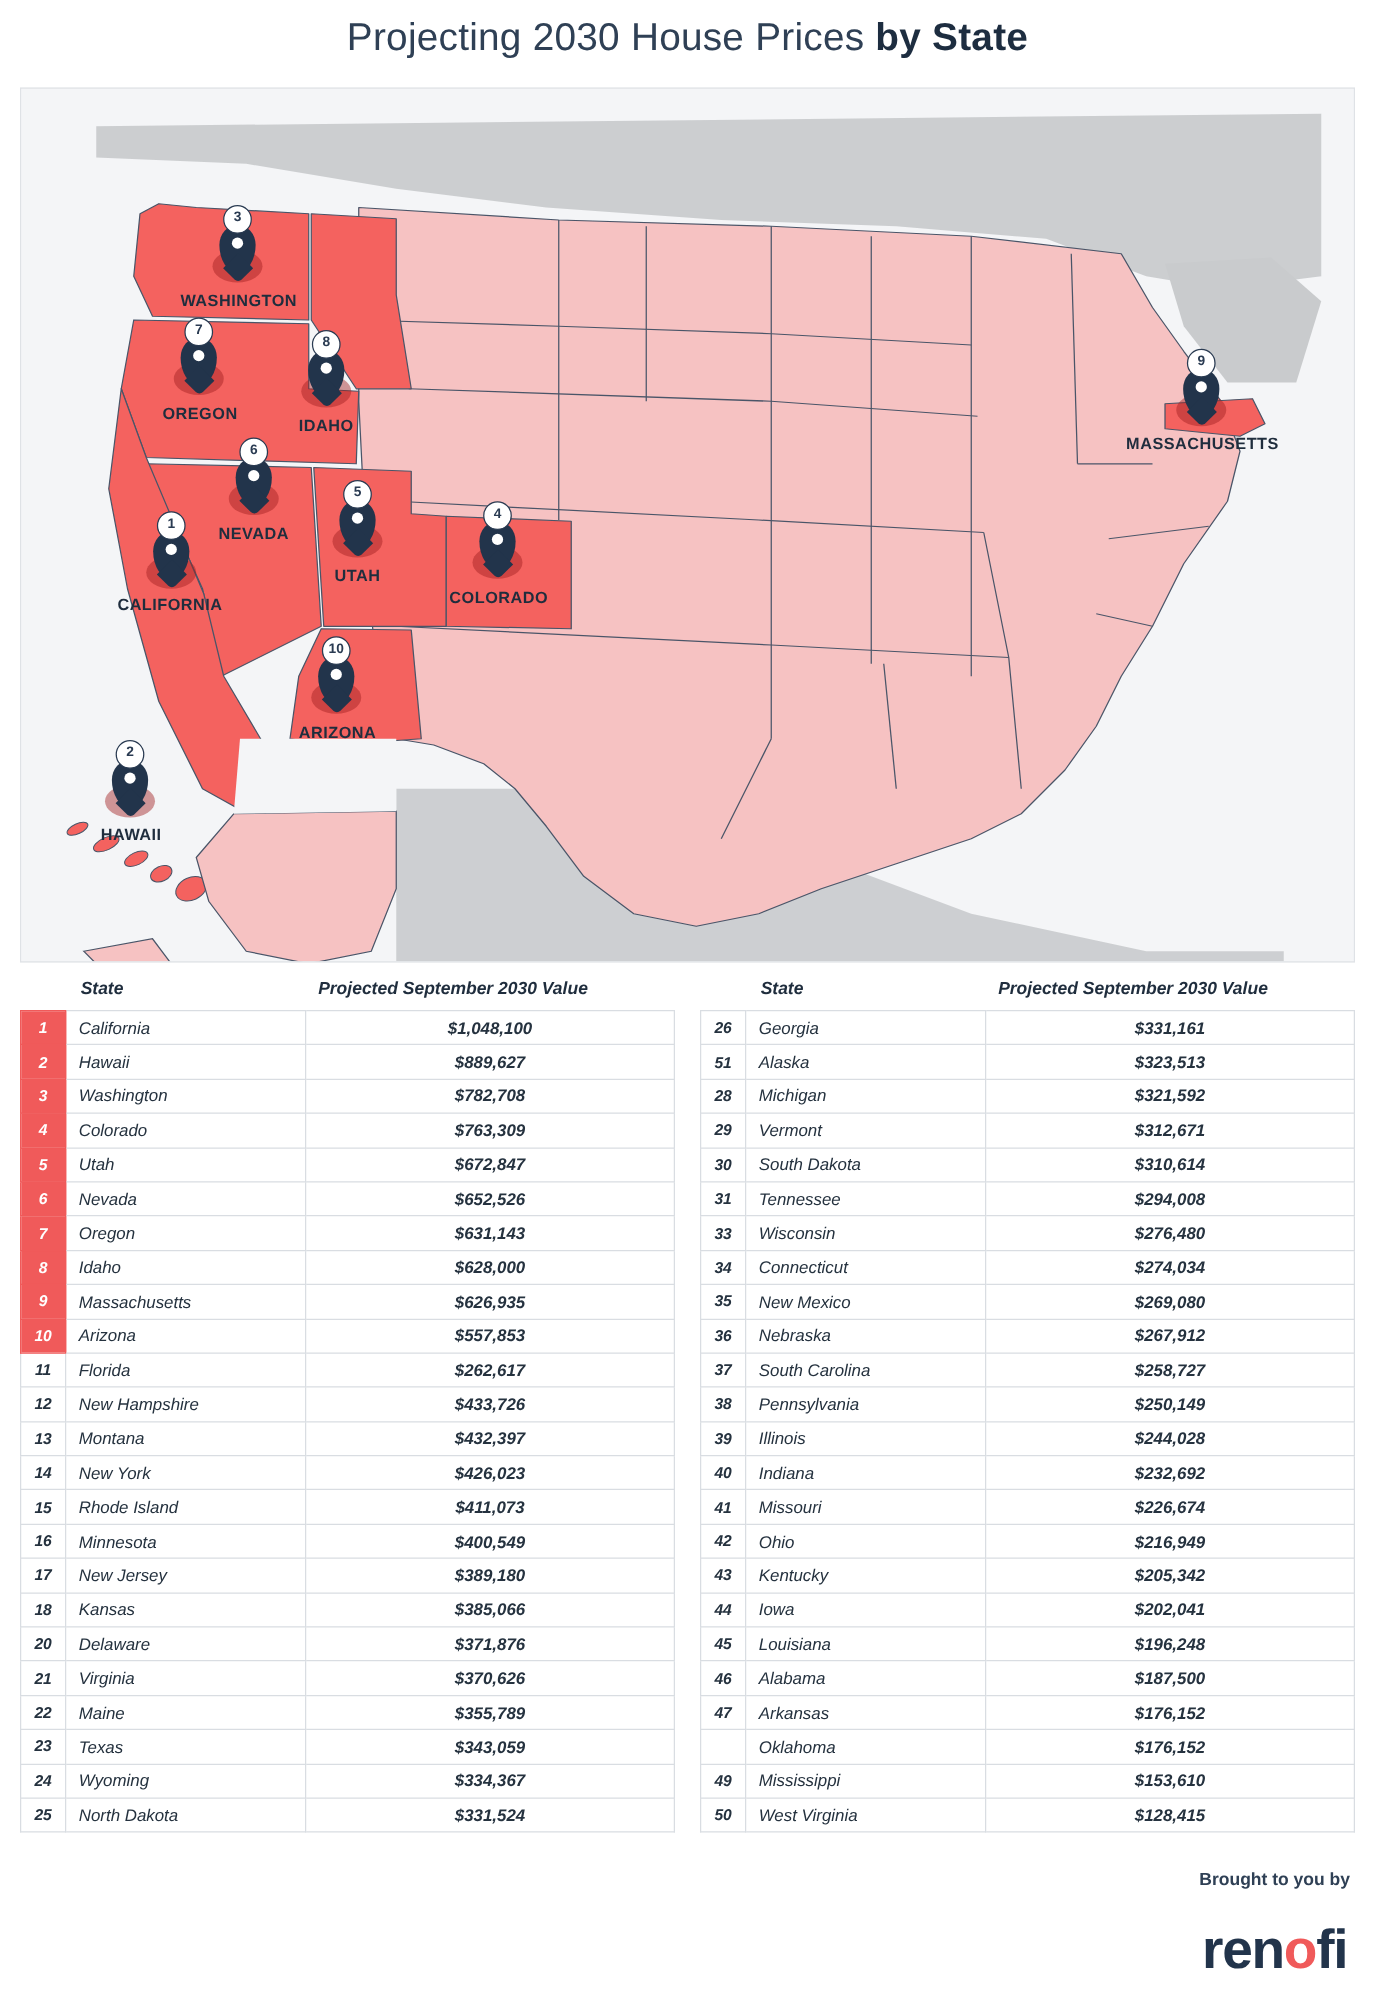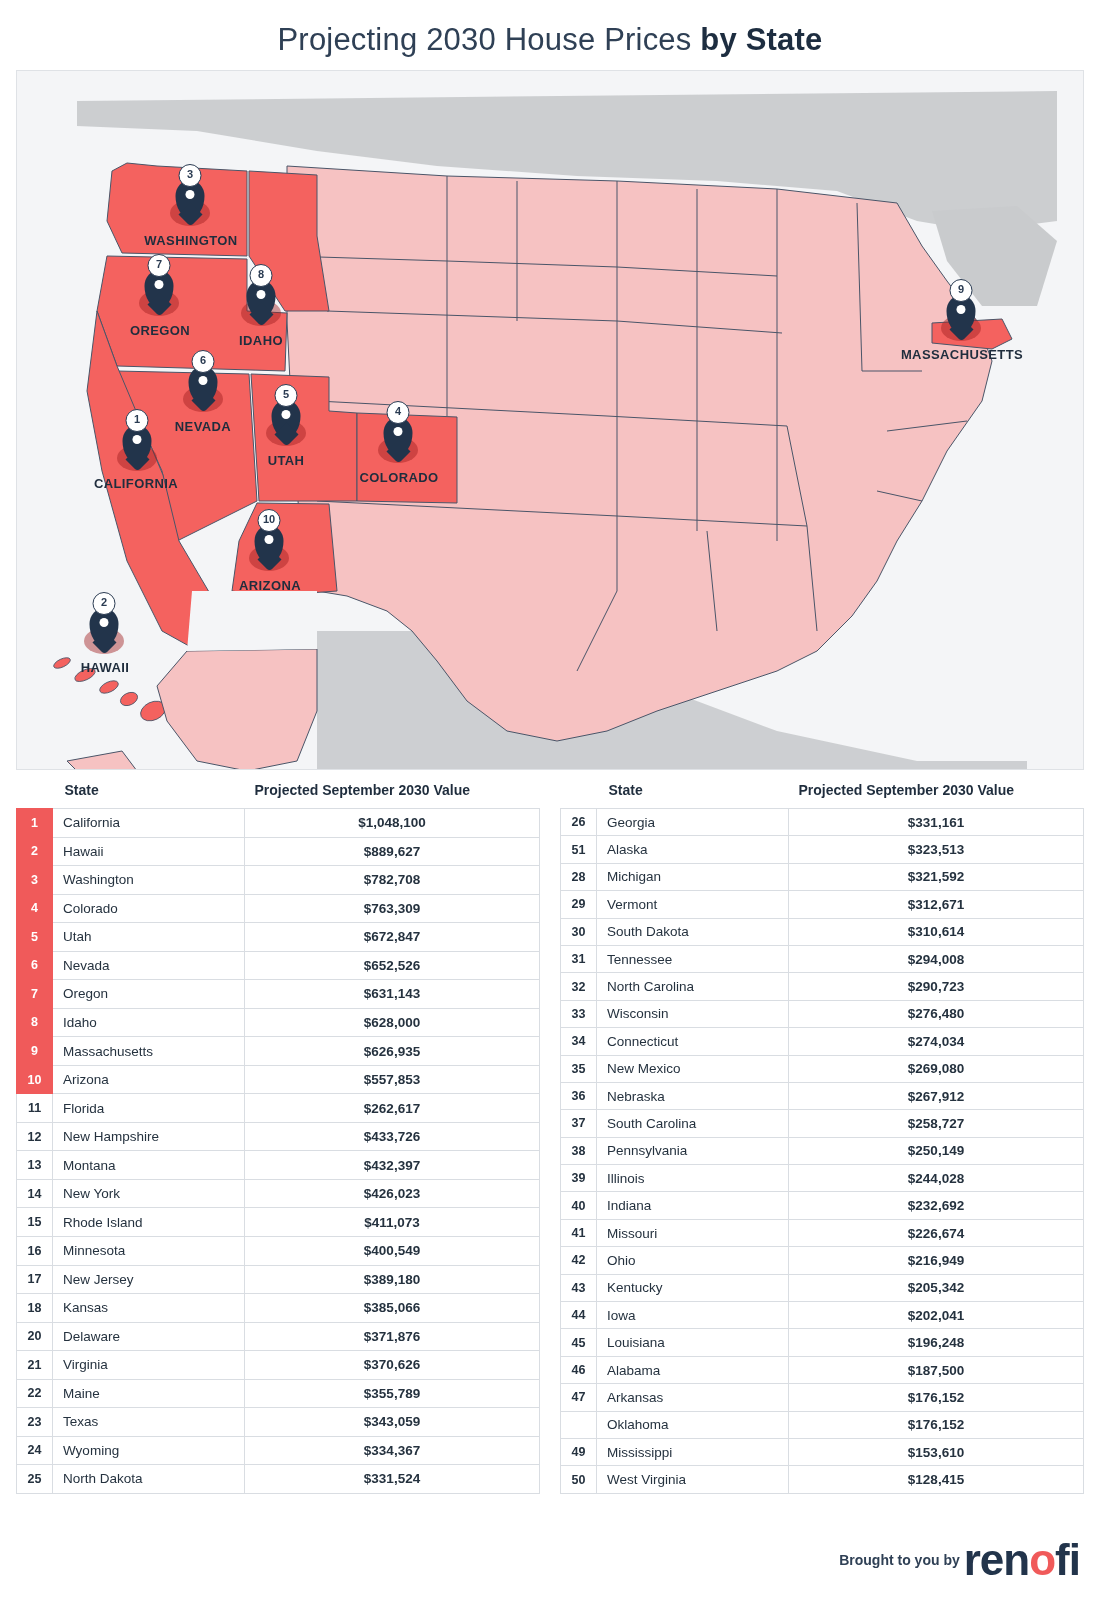--- a/index.html
+++ b/index.html
@@ -13,21 +13,21 @@
     font-family: "Liberation Sans", sans-serif;
     color: #2b3a4a;
     position: relative;
     overflow: hidden;
   }
   .title {
     text-align: center;
     font-size: 31px;
     color: #2f4055;
     font-weight: 400;
-    padding-top: 22px;
+    padding-top: 12px;
     letter-spacing: .2px;
   }
   .title b { font-weight: 700; color: #1d2d40; }
 
   .map-wrap {
     position: absolute;
     left: 16px;
     top: 70px;
     width: 1068px;
     height: 700px;
@@ -121,20 +121,21 @@
     top: 782px;
     left: 16px;
     width: 1068px;
     display: flex;
     gap: 20px;
   }
   table {
     border-collapse: collapse;
     width: 524px;
     font-size: 13.5px;
+    font-style: italic;
   }
   thead th {
     text-align: left;
     font-size: 14px;
     font-weight: 700;
     color: #1f2d3d;
     padding: 0 0 10px 0;
   }
   thead th.c-rank { width: 36px; }
   thead th.c-state { width: 180px; padding-left: 12px;}
@@ -159,21 +160,22 @@
   }
   tbody td.state { width: 160px; }
   tbody td.value { font-weight: 700; text-align: center; }
 
   .footer {
     position: absolute;
     right: 20px;
     bottom: 20px;
     display: flex;
     align-items: center;
-    gap: 4px;
+    gap: 27px;
+    flex-direction: column;
   }
   .footer .byline {
     font-size: 14px;
     font-weight: 700;
     color: #2f4055;
   }
   .logo {
     font-size: 44px;
     font-weight: 700;
     color: #22344b;
@@ -503,25 +505,20 @@
           <td class="rank">30</td>
           <td class="state">South Dakota</td>
           <td class="value">$310,614</td>
         </tr>
         <tr>
           <td class="rank">31</td>
           <td class="state">Tennessee</td>
           <td class="value">$294,008</td>
         </tr>
         <tr>
-          <td class="rank">32</td>
-          <td class="state">North Carolina</td>
-          <td class="value">$290,723</td>
-        </tr>
-        <tr>
           <td class="rank">33</td>
           <td class="state">Wisconsin</td>
           <td class="value">$276,480</td>
         </tr>
         <tr>
           <td class="rank">34</td>
           <td class="state">Connecticut</td>
           <td class="value">$274,034</td>
         </tr>
         <tr>

